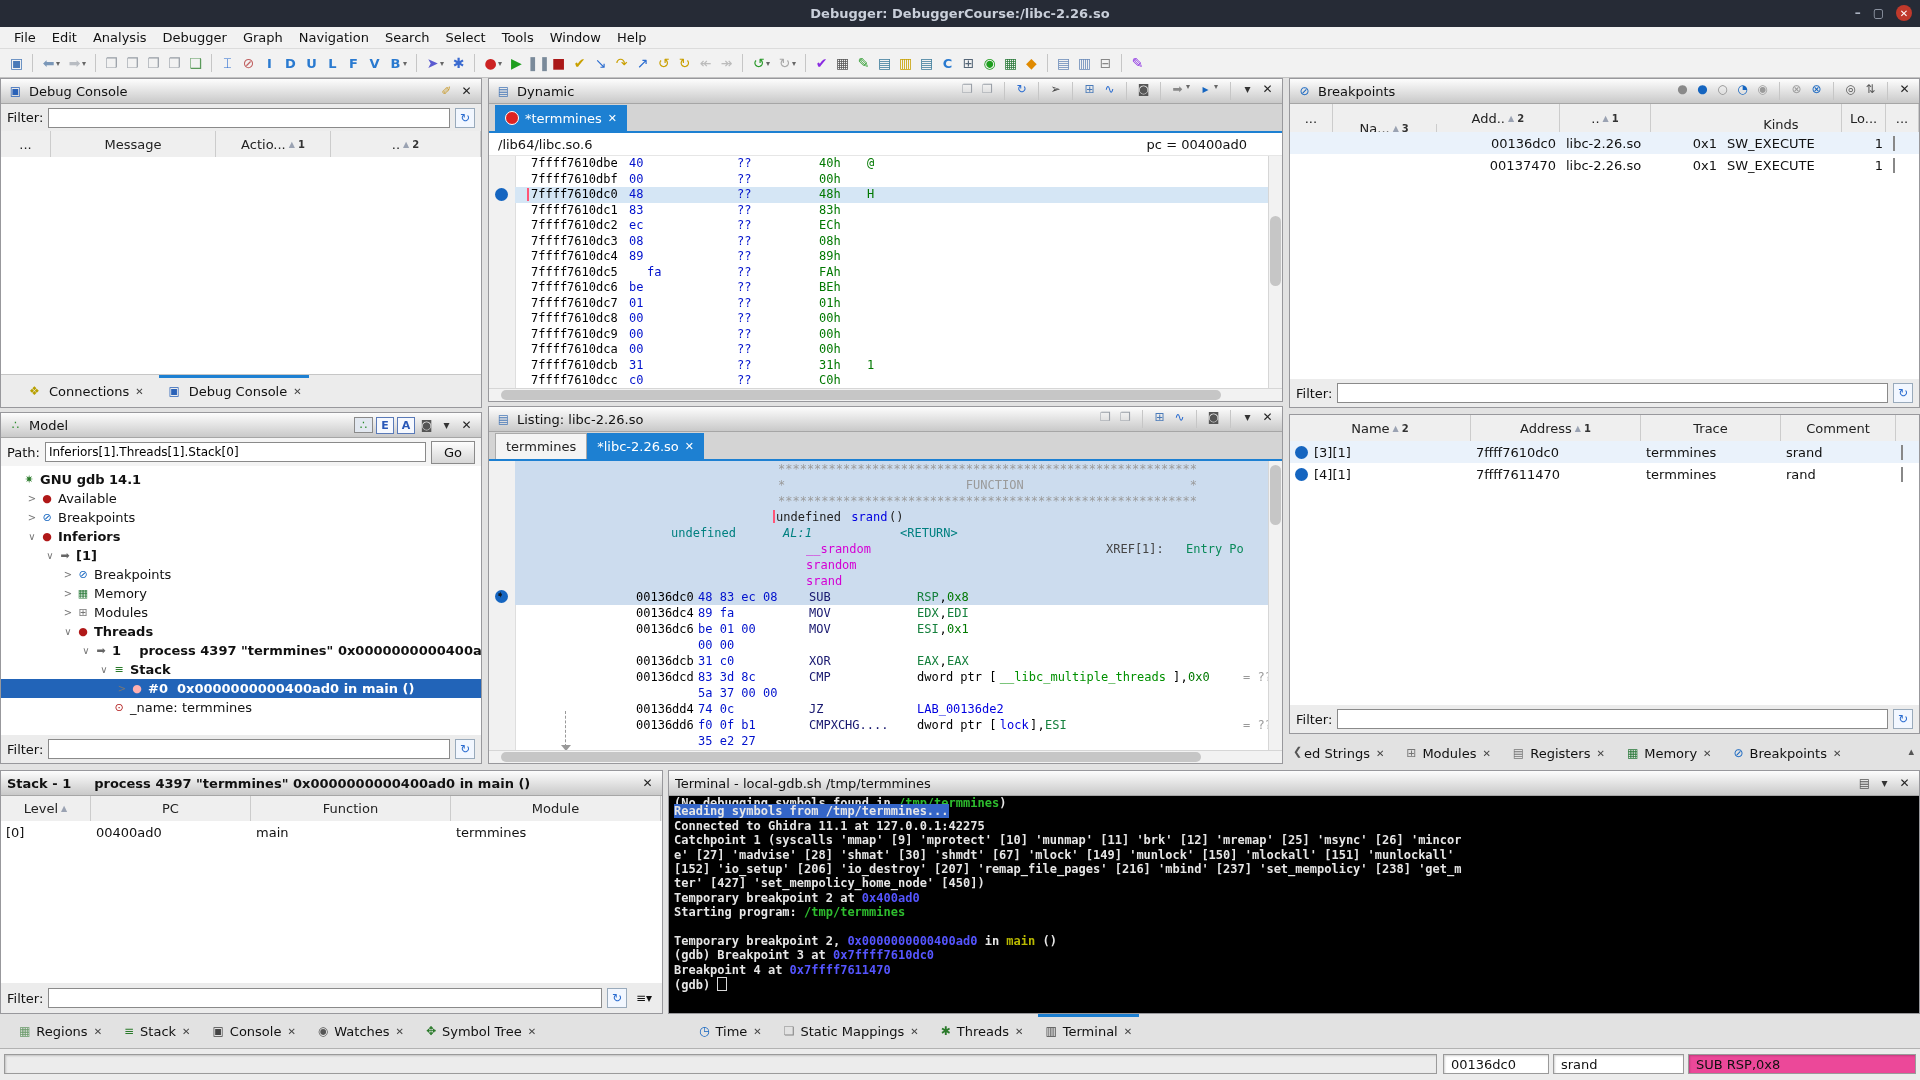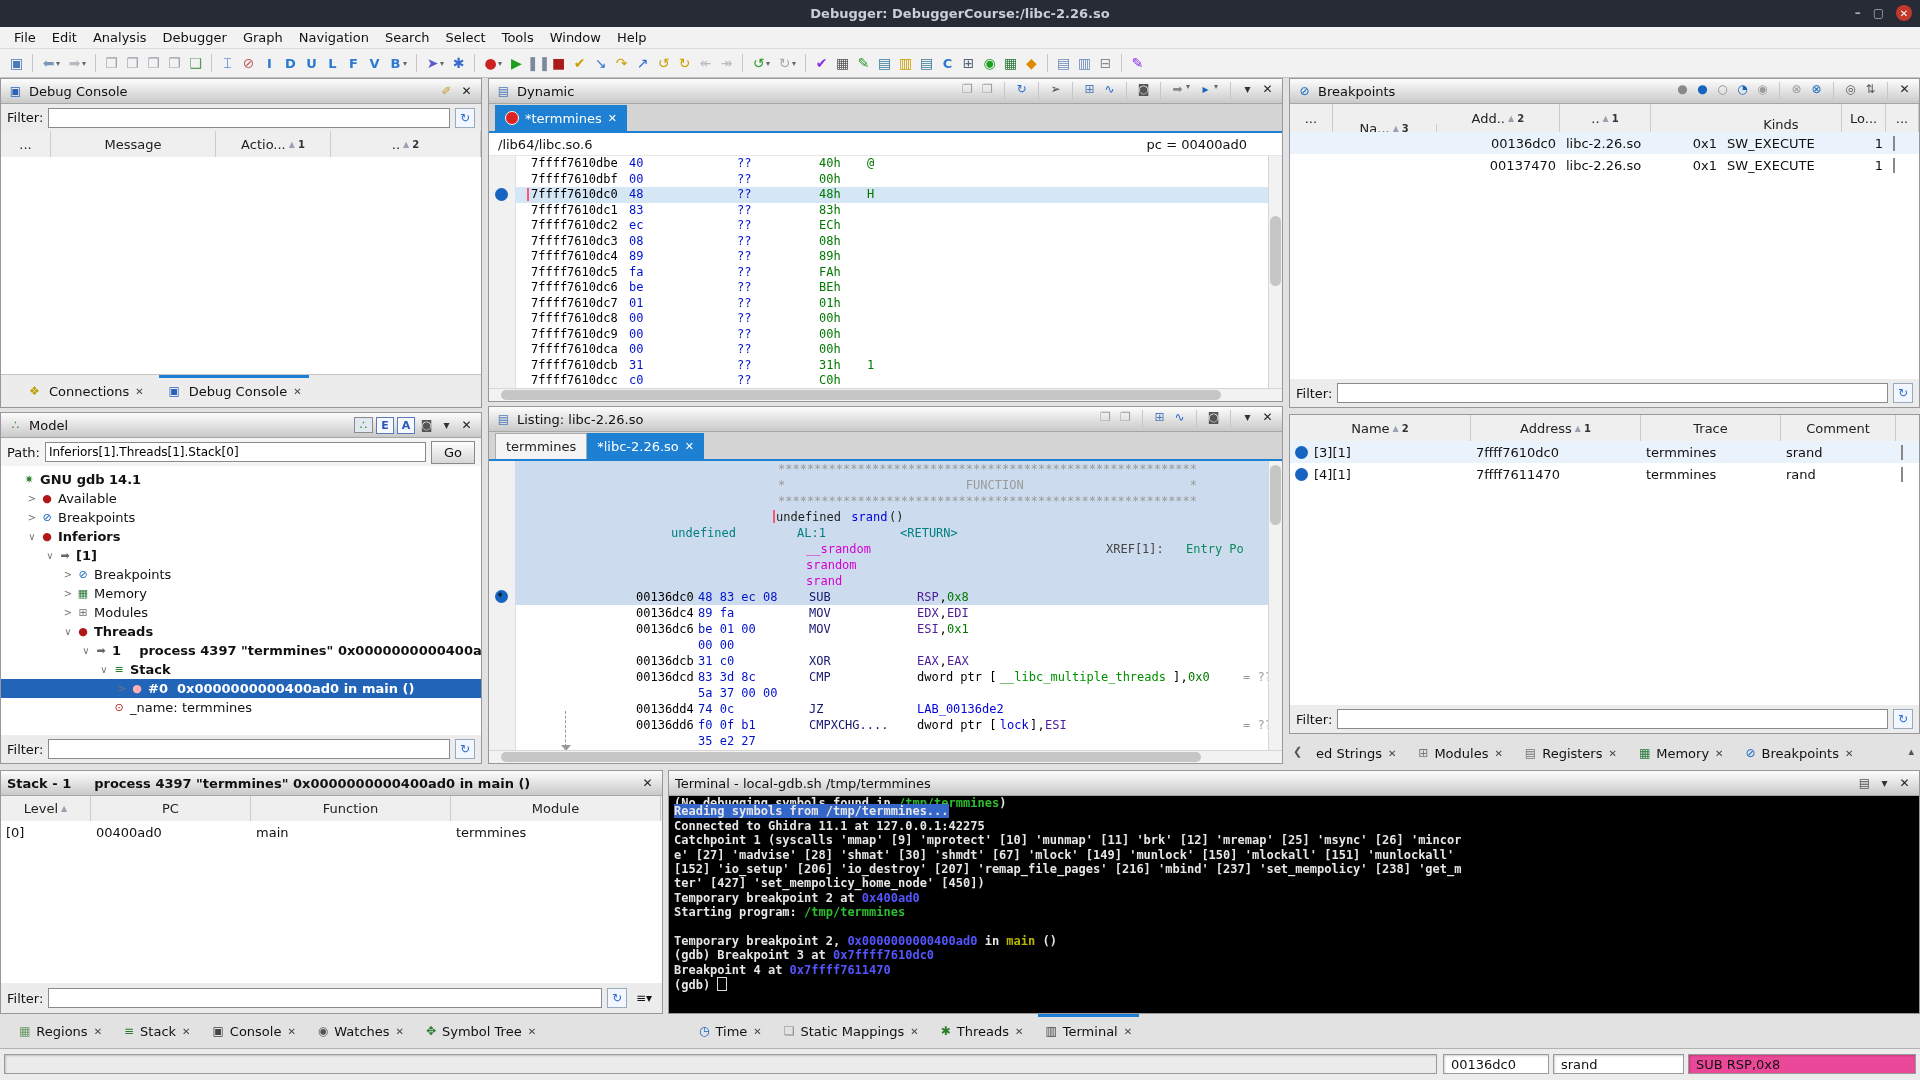--- a/index.html
+++ b/index.html
@@ -57,21 +57,21 @@
   .blueline{position:absolute;left:0;right:0;height:2px;background:#1d80d2}
   
   .gutter{position:absolute;left:0;top:0;bottom:0;width:26px;background:#f1f1f1;border-right:1px solid #dedede}
   .mrow,.lln{position:relative;white-space:pre;font-family:"DejaVu Sans Mono",monospace;font-size:12px}
   .mrow{height:15.5px;line-height:15.5px}
   .lln{height:16px;line-height:16px}
   .mrow span,.lln span{position:absolute;top:0}
   .mrow.hl{background:#d5e6f5}
   .lln.blk{background:#ccdcee}
   .ma{color:#000}.mb,.mu{color:#0011cc}.mh,.mc{color:#007800}
-  .lk{color:#000}.lb{color:#0011cc}.lm{color:#16166e}.lr{color:#4c1d95}.ln{color:#007800}
+  .lk{color:#000}.lb{color:#0011cc}.lm{color:#16166e}.lr{color:#15803d}.ln{color:#007800}
   .ls{color:#009000}.ll{color:#0000e0}.lp{color:#000}.lmag{color:#d400d4}.lt{color:#008080}
   .lc{color:#9a9a9a}.leq{color:#999}.lxl{color:#444}.lxv{color:#0a8a5a}.lsd{color:#222}
   .rc{width:2px;height:13px;background:#ff5577;display:inline-block}
   .gmark{position:absolute;width:13px;height:13px;border-radius:50%;background:#1565c0;left:6px}
   .gmark.pc::after{content:"➧";color:#101820;font-size:10px;position:absolute;left:1px;top:-1px}
   .vsb{position:absolute;width:13px;background:#f2f2f2;border-left:1px solid #d6d6d6}
   .vsb .thumb{position:absolute;left:1px;right:1px;background:#c6c6c6;border-radius:6px}
   .hsb{position:absolute;height:12px;background:#f2f2f2;border-top:1px solid #d6d6d6;left:0;right:0}
   .hsb .thumb{position:absolute;top:1px;bottom:1px;background:#c6c6c6;border-radius:6px}
   
@@ -325,21 +325,21 @@
         <span class="gmark" style="top: 32px;"></span>
       </div>
     <div class="abs" id="mem-rows" style="left:26px;top:0;right:0">
         <div class="mrow"><span class="ma" style="left: 16px;">7ffff7610dbe</span><span class="mb" style="left: 114px;">40</span><span class="mu" style="left: 222px;">??</span><span class="mh" style="left: 304px;">40h</span><span class="mc" style="left: 352px;">@</span></div>
         <div class="mrow"><span class="ma" style="left: 16px;">7ffff7610dbf</span><span class="mb" style="left: 114px;">00</span><span class="mu" style="left: 222px;">??</span><span class="mh" style="left: 304px;">00h</span><span class="mc" style="left: 352px;"></span></div>
         <div class="mrow hl"><span class="rc" style="left: 12px; top: 1px;"></span><span class="ma" style="left: 16px;">7ffff7610dc0</span><span class="mb" style="left: 114px;">48</span><span class="mu" style="left: 222px;">??</span><span class="mh" style="left: 304px;">48h</span><span class="mc" style="left: 352px;">H</span></div>
         <div class="mrow"><span class="ma" style="left: 16px;">7ffff7610dc1</span><span class="mb" style="left: 114px;">83</span><span class="mu" style="left: 222px;">??</span><span class="mh" style="left: 304px;">83h</span><span class="mc" style="left: 352px;"></span></div>
         <div class="mrow"><span class="ma" style="left: 16px;">7ffff7610dc2</span><span class="mb" style="left: 114px;">ec</span><span class="mu" style="left: 222px;">??</span><span class="mh" style="left: 304px;">ECh</span><span class="mc" style="left: 352px;"></span></div>
         <div class="mrow"><span class="ma" style="left: 16px;">7ffff7610dc3</span><span class="mb" style="left: 114px;">08</span><span class="mu" style="left: 222px;">??</span><span class="mh" style="left: 304px;">08h</span><span class="mc" style="left: 352px;"></span></div>
         <div class="mrow"><span class="ma" style="left: 16px;">7ffff7610dc4</span><span class="mb" style="left: 114px;">89</span><span class="mu" style="left: 222px;">??</span><span class="mh" style="left: 304px;">89h</span><span class="mc" style="left: 352px;"></span></div>
-        <div class="mrow"><span class="ma" style="left: 16px;">7ffff7610dc5</span><span class="mb" style="left: 114px;">fa</span><span class="mu" style="left: 222px;">??</span><span class="mh" style="left: 304px;">FAh</span><span class="mc" style="left: 352px;"></span></div>
+        <div class="mrow"><span class="ma" style="left: 16px;">7ffff7610dc5</span><span class="mb" style="left: 132px;">fa</span><span class="mu" style="left: 222px;">??</span><span class="mh" style="left: 304px;">FAh</span><span class="mc" style="left: 352px;"></span></div>
         <div class="mrow"><span class="ma" style="left: 16px;">7ffff7610dc6</span><span class="mb" style="left: 114px;">be</span><span class="mu" style="left: 222px;">??</span><span class="mh" style="left: 304px;">BEh</span><span class="mc" style="left: 352px;"></span></div>
         <div class="mrow"><span class="ma" style="left: 16px;">7ffff7610dc7</span><span class="mb" style="left: 114px;">01</span><span class="mu" style="left: 222px;">??</span><span class="mh" style="left: 304px;">01h</span><span class="mc" style="left: 352px;"></span></div>
         <div class="mrow"><span class="ma" style="left: 16px;">7ffff7610dc8</span><span class="mb" style="left: 114px;">00</span><span class="mu" style="left: 222px;">??</span><span class="mh" style="left: 304px;">00h</span><span class="mc" style="left: 352px;"></span></div>
         <div class="mrow"><span class="ma" style="left: 16px;">7ffff7610dc9</span><span class="mb" style="left: 114px;">00</span><span class="mu" style="left: 222px;">??</span><span class="mh" style="left: 304px;">00h</span><span class="mc" style="left: 352px;"></span></div>
         <div class="mrow"><span class="ma" style="left: 16px;">7ffff7610dca</span><span class="mb" style="left: 114px;">00</span><span class="mu" style="left: 222px;">??</span><span class="mh" style="left: 304px;">00h</span><span class="mc" style="left: 352px;"></span></div>
         <div class="mrow"><span class="ma" style="left: 16px;">7ffff7610dcb</span><span class="mb" style="left: 114px;">31</span><span class="mu" style="left: 222px;">??</span><span class="mh" style="left: 304px;">31h</span><span class="mc" style="left: 352px;">1</span></div>
         <div class="mrow"><span class="ma" style="left: 16px;">7ffff7610dcc</span><span class="mb" style="left: 114px;">c0</span><span class="mu" style="left: 222px;">??</span><span class="mh" style="left: 304px;">C0h</span><span class="mc" style="left: 352px;"></span></div>
       </div>
   </div>
   <div class="vsb" style="right:0;top:77px;bottom:12px">
@@ -380,21 +380,21 @@
   <div class="blueline" style="top:52px"></div>
   <div class="abs" id="li-body" style="top:54px;left:0;right:14px;bottom:12px;background:#fff;overflow:hidden">
     <div class="gutter" id="li-gut">
         <span class="gmark pc" style="top: 129px;"></span>
       </div>
     <div class="abs" id="li-lines" style="left:26px;top:0;right:0">
         <div class="lln blk"><span class="lc" style="left: 263px;">**********************************************************</span></div>
         <div class="lln blk"><span class="lc" style="left: 263px;">*                         FUNCTION                       *</span></div>
         <div class="lln blk"><span class="lc" style="left: 263px;">**********************************************************</span></div>
         <div class="lln blk"><span class="rc" style="left: 258px; top: 1px;"></span><span class="lsd" style="left: 261px;">undefined </span><span class="ll" style="left: 336.3px;">srand</span><span class="lsd" style="left: 373.95px;">()</span></div>
-        <div class="lln blk"><span class="lt" style="left: 156px;">undefined</span><span class="lt" style="left: 282px;">AL:1</span><span class="lt" style="left: 385px;">&lt;RETURN&gt;</span></div>
+        <div class="lln blk"><span class="lt" style="left: 156px;">undefined</span><span class="lt" style="left: 268px; font-style: italic;">AL:1</span><span class="lt" style="left: 385px;">&lt;RETURN&gt;</span></div>
         <div class="lln blk"><span class="lmag" style="left: 291px;">__srandom</span><span class="lxl" style="left: 591px;">XREF[1]:</span><span class="lxv" style="left: 671px;">Entry Po</span></div>
         <div class="lln blk"><span class="lmag" style="left: 291px;">srandom</span></div>
         <div class="lln blk"><span class="lmag" style="left: 291px;">srand</span></div>
         <div class="lln blk"><span class="lk" style="left: 121px;">00136dc0</span><span class="lb" style="left: 183px;">48 83 ec 08</span><span class="lm" style="left: 294px;">SUB</span><span class="lr" style="left: 402px;">RSP</span><span class="lp" style="left: 424.59px;">,</span><span class="ln" style="left: 432.12px;">0x8</span></div>
         <div class="lln"><span class="lk" style="left: 121px;">00136dc4</span><span class="lb" style="left: 183px;">89 fa</span><span class="lm" style="left: 294px;">MOV</span><span class="lr" style="left: 402px;">EDX</span><span class="lp" style="left: 424.59px;">,</span><span class="lr" style="left: 432.12px;">EDI</span></div>
         <div class="lln"><span class="lk" style="left: 121px;">00136dc6</span><span class="lb" style="left: 183px;">be 01 00</span><span class="lm" style="left: 294px;">MOV</span><span class="lr" style="left: 402px;">ESI</span><span class="lp" style="left: 424.59px;">,</span><span class="ln" style="left: 432.12px;">0x1</span></div>
         <div class="lln"><span class="lb" style="left: 183px;">00 00</span></div>
         <div class="lln"><span class="lk" style="left: 121px;">00136dcb</span><span class="lb" style="left: 183px;">31 c0</span><span class="lm" style="left: 294px;">XOR</span><span class="lr" style="left: 402px;">EAX</span><span class="lp" style="left: 424.59px;">,</span><span class="lr" style="left: 432.12px;">EAX</span></div>
         <div class="lln"><span class="lk" style="left: 121px;">00136dcd</span><span class="lb" style="left: 183px;">83 3d 8c</span><span class="lm" style="left: 294px;">CMP</span><span class="lp" style="left: 402px;">dword ptr [</span><span class="ls" style="left: 484.83px;">__libc_multiple_threads</span><span class="lp" style="left: 658.02px;">]</span><span class="lp" style="left: 665.55px;">,</span><span class="ln" style="left: 673.08px;">0x0</span><span class="leq" style="left: 728px;">= ??</span></div>
         <div class="lln"><span class="lb" style="left: 183px;">5a 37 00 00</span></div>
@@ -538,21 +538,21 @@
     </div>
   <div class="frow" style="bottom:0;height:28px">
     <span>Filter:</span>
     <input style="">
     <span class="fic">↻</span>
   </div>
 </div>
 
 <div class="dockbar" id="right-tabbar" style="left:1289px;top:736px;width:631px">
   <span class="abs" style="left:4px;top:9px;color:#555;font-size:11px">❮</span>
-  <div class="dkgroup" id="right-tabs" style="left:16px">
+  <div class="dkgroup" id="right-tabs" style="left:4px">
       <span class="dk">
         <span>ed Strings</span>
         <span class="dkx">✕</span>
       </span>
       <span class="dk">
         <span class="dkic" style="color: rgb(119, 119, 119);">⊞</span>
         <span>Modules</span>
         <span class="dkx">✕</span>
       </span>
       <span class="dk">

